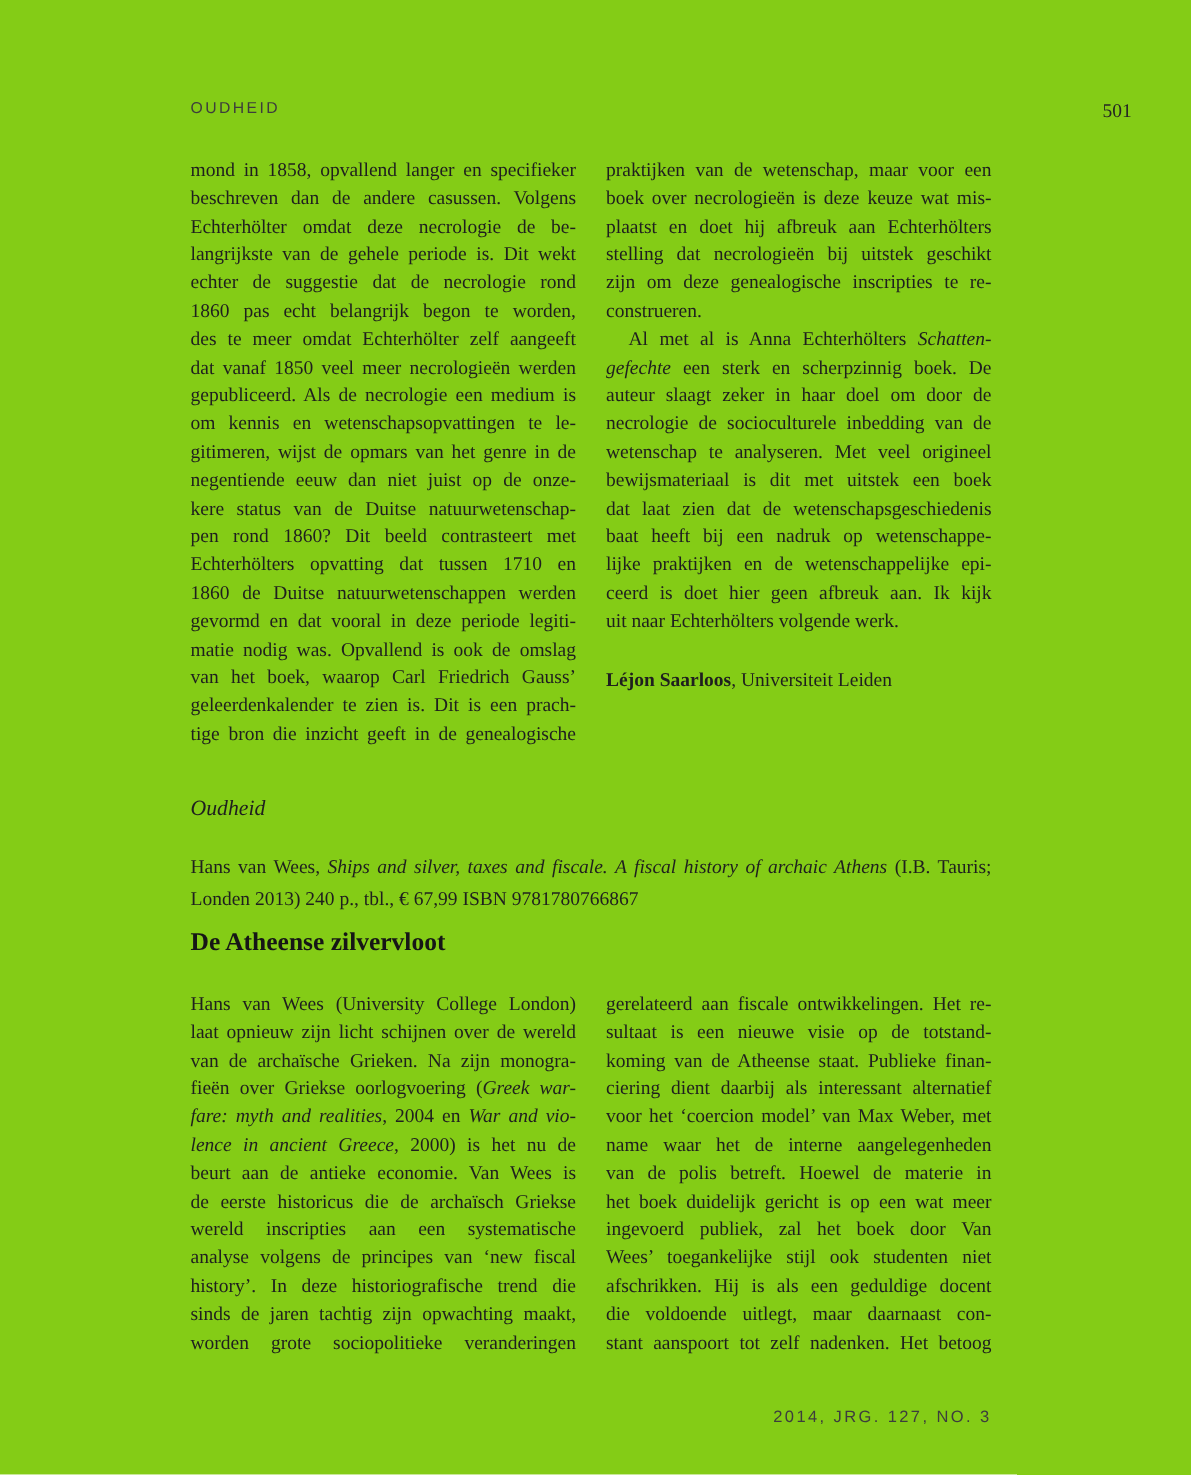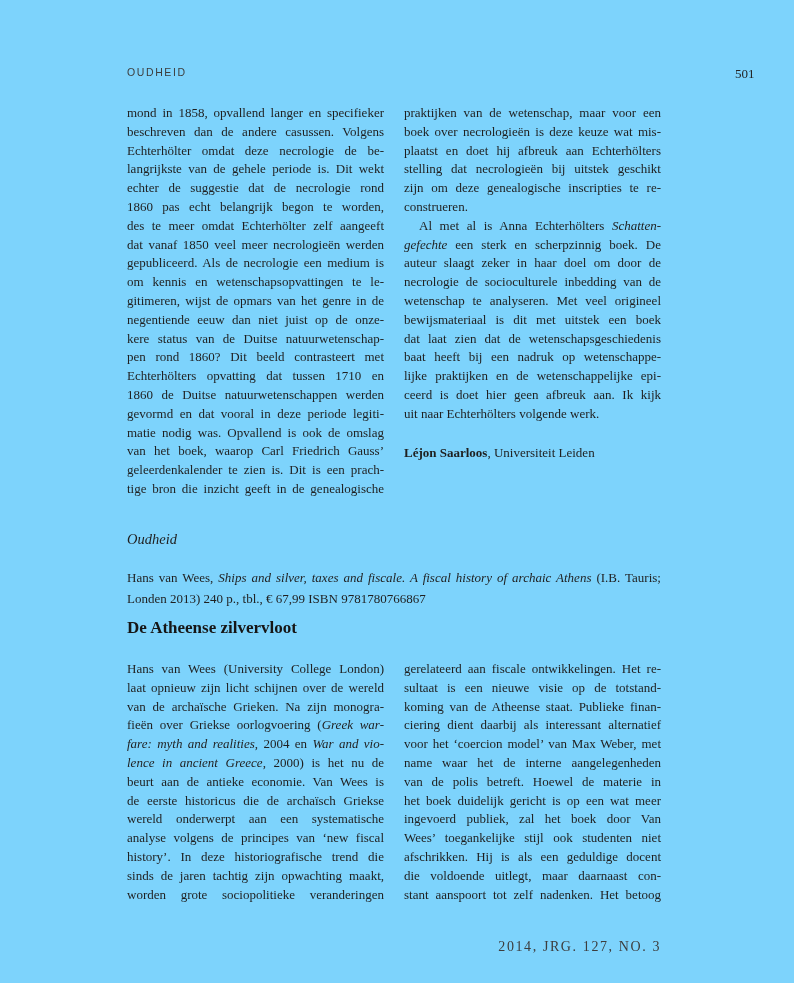--- a/index.html
+++ b/index.html
@@ -1,20 +1,20 @@
 <!DOCTYPE html>
 <html lang="nl"><head>
 <meta charset="utf-8">
 <style>
   html, body { margin: 0; padding: 0; background: #ffffff; }
   .page {
     position: relative;
     width: 794px;
     height: 983px;
-    background: #7dd3fc;
+    background: #84cc16;
     overflow: hidden;
     font-family: "Liberation Serif", serif;
     color: #1f1f1f;
   }
   .running-header {
     position: absolute;
     left: 127px;
     top: 66px;
     font-family: "Liberation Sans", sans-serif;
     font-size: 10.5px;
@@ -81,22 +81,22 @@
     font-weight: bold;
     font-size: 17px;
     color: #161616;
   }
   .journal-footer {
     position: absolute;
     left: 127px;
     top: 939px;
     width: 534px;
     text-align: right;
-    font-family: Liberation Serif, serif;
-    font-size: 14px;
+    font-family: Liberation Sans, sans-serif;
+    font-size: 11px;
     letter-spacing: 1.6px;
     color: #3d3d3d;
   }
 </style>
 </head>
 <body>
 
 <div class="page">
 
   <div class="running-header">
@@ -170,21 +170,21 @@
     <div class="col">
       <div>
           <div class="tline"><span>Hans van Wees (University College London)</span></div>
           <div class="tline"><span>laat opnieuw zijn licht schijnen over de wereld</span></div>
           <div class="tline"><span>van de archaïsche Grieken. Na zijn monogra-</span></div>
           <div class="tline"><span>fieën over Griekse oorlogvoering (</span><span class="it">Greek war-</span></div>
           <div class="tline"><span class="it">fare: myth and realities</span><span>, 2004 en </span><span class="it">War and vio-</span></div>
           <div class="tline"><span class="it">lence in ancient Greece</span><span>, 2000) is het nu de</span></div>
           <div class="tline"><span>beurt aan de antieke economie. Van Wees is</span></div>
           <div class="tline"><span>de eerste historicus die de archaïsch Griekse</span></div>
-          <div class="tline"><span>wereld onderwerpt aan een systematische</span></div>
+          <div class="tline"><span>wereld inscripties aan een systematische</span></div>
           <div class="tline"><span>analyse volgens de principes van ‘new fiscal</span></div>
           <div class="tline"><span>history’. In deze historiografische trend die</span></div>
           <div class="tline"><span>sinds de jaren tachtig zijn opwachting maakt,</span></div>
           <div class="tline"><span>worden grote sociopolitieke veranderingen</span></div>
         </div>
     </div>
     <div class="col">
       <div>
           <div class="tline"><span>gerelateerd aan fiscale ontwikkelingen. Het re-</span></div>
           <div class="tline"><span>sultaat is een nieuwe visie op de totstand-</span></div>

